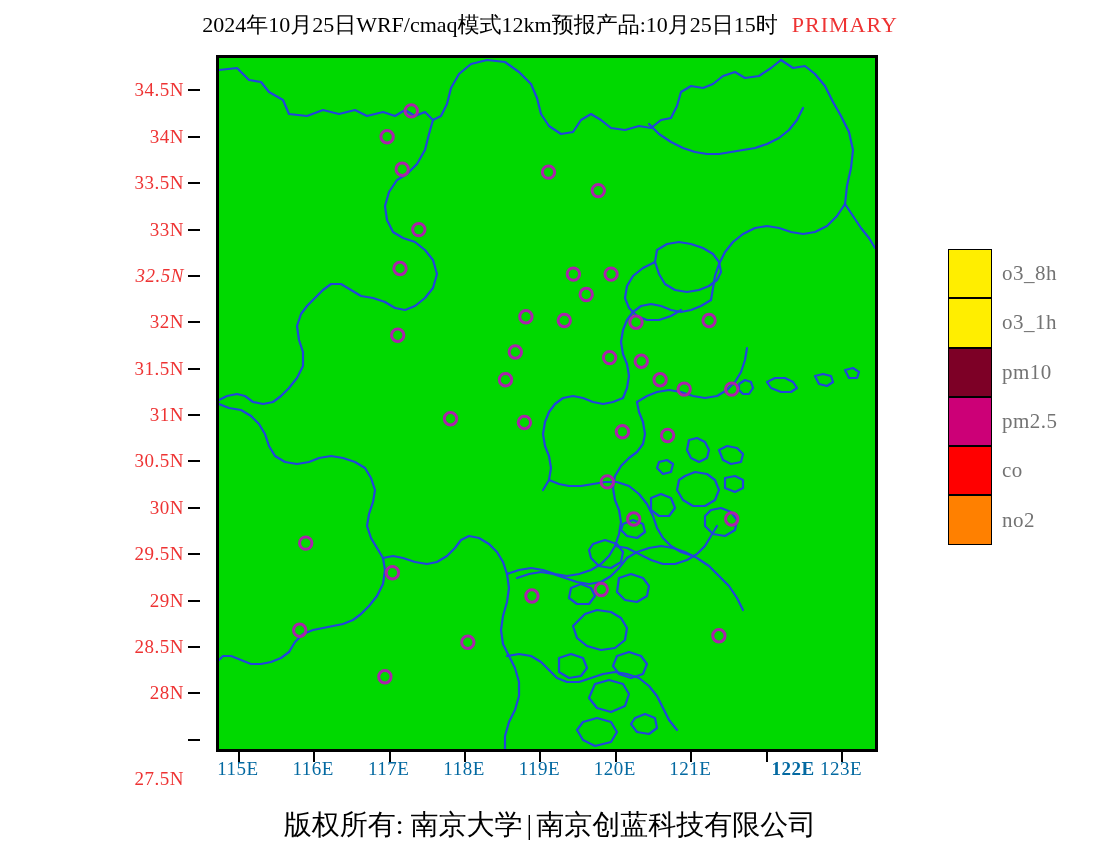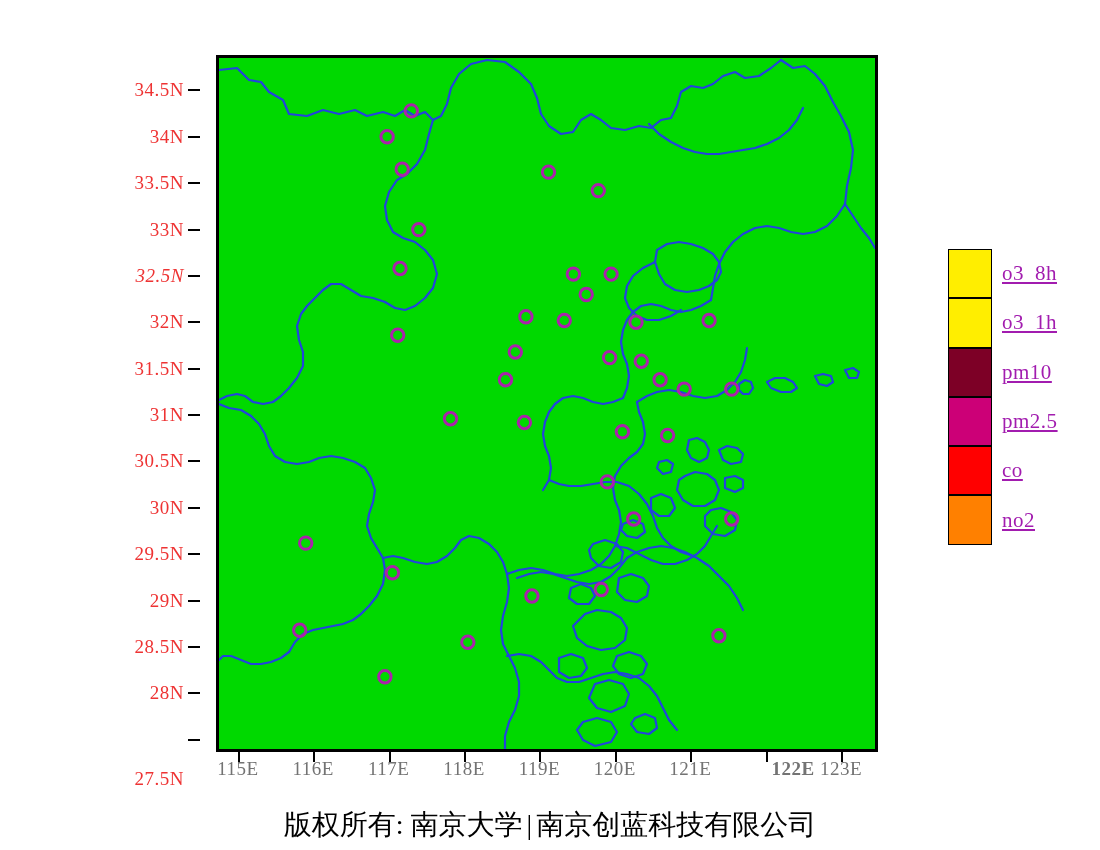--- a/index.html
+++ b/index.html
@@ -58,21 +58,21 @@
     right:16px;
     width:12px;height:2px;
     background:#000;
     transform:translateY(-1px);
   }
   .x-axis{position:absolute;left:0;top:0;width:1100px;height:850px;pointer-events:none;}
   .x-axis .tick-label{
     position:absolute;
     top:758px;
     transform:translateX(-50%);
-    color:#737373;
+    color:#0369a1;
     font-size:19px;
     font-family:"Liberation Serif",serif;
     white-space:nowrap;
     letter-spacing:0.5px;
   }
   .x-axis .tick-mark{
     position:absolute;
     top:752px;
     width:2px;height:10px;
     background:#000;
@@ -92,44 +92,46 @@
   }
   .legend-swatch{
     width:44px;height:49.3px;
     border:1.5px solid #000;
     box-sizing:border-box;
     flex:0 0 auto;
   }
   .legend-label{
     margin-left:10px;
     font-size:21px;
-    color:#a21caf;
+    color:#737373;
     font-family:"Liberation Serif",serif;
     white-space:nowrap;
     letter-spacing:0.5px;
-    text-decoration:underline;
   }
 
   
   #footer{
     position:absolute;
     left:0;top:806px;width:1100px;
     text-align:center;
     font-size:28px;
     color:#000;
     font-family:"Liberation Serif","DejaVu Serif",serif;
     white-space:nowrap;
   }
   #footer .sep{margin:0 4px;}
 </style>
 </head>
 <body>
 
 <div id="stage">
 
+  <div class="title-row">
+    <span class="cjk">2024年10月25日WRF/cmaq模式12km预报产品:10月25日15时</span><span class="primary">PRIMARY</span>
+  </div>
 
   <div id="map-frame">
     <svg id="map-svg" viewBox="0 0 656 691" preserveAspectRatio="none">
       <g id="boundaries" fill="none" stroke="#2244dd" stroke-width="2.2" stroke-linejoin="round" stroke-linecap="round">
 
         <path d="M0,12 L18,10 L30,22 L42,24 L50,34 L64,42 L70,56 L88,58 L104,52 L120,56 L136,52 L148,58 L164,54 L176,58 L186,52 L196,58 L206,54 L214,62 L222,58 L228,46 L232,30 L240,16 L252,6 L268,2 L286,4 L300,14 L312,26 L318,40 L322,56 L330,68 L342,76 L354,74 L362,62 L372,56 L382,62 L392,70 L406,72 L420,68 L432,70 L442,62 L452,60 L458,48 L462,34 L472,28 L484,30 L494,26 L504,18 L516,14 L526,20 L540,18 L552,10 L562,2"></path>
         <path d="M562,2 L574,10 L586,8 L596,16 L606,28 L614,44 L622,58 L630,74 L634,92 L632,110 L628,128 L626,146"></path>
 
         <path d="M214,62 L210,76 L206,92 L198,106 L188,116 L178,122 L170,134 L166,148 L168,162 L174,174 L184,180 L196,184 L206,192 L214,202 L218,216 L214,230 L206,240 L196,248 L186,252 L176,250 L166,244"></path>
         <path d="M166,244 L154,240 L142,238 L132,232 L122,226 L112,226 L104,232 L96,240 L88,248 L82,256 L78,268 L80,282 L84,294 L84,308 L78,320 L70,330 L62,338 L54,344 L44,346 L34,344 L26,338 L18,336 L8,338 L0,342"></path>

